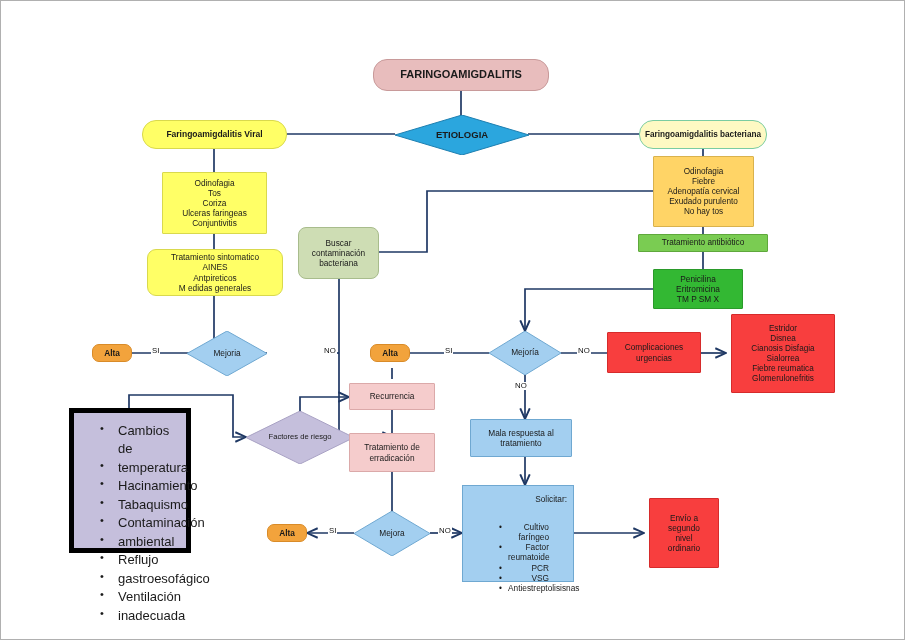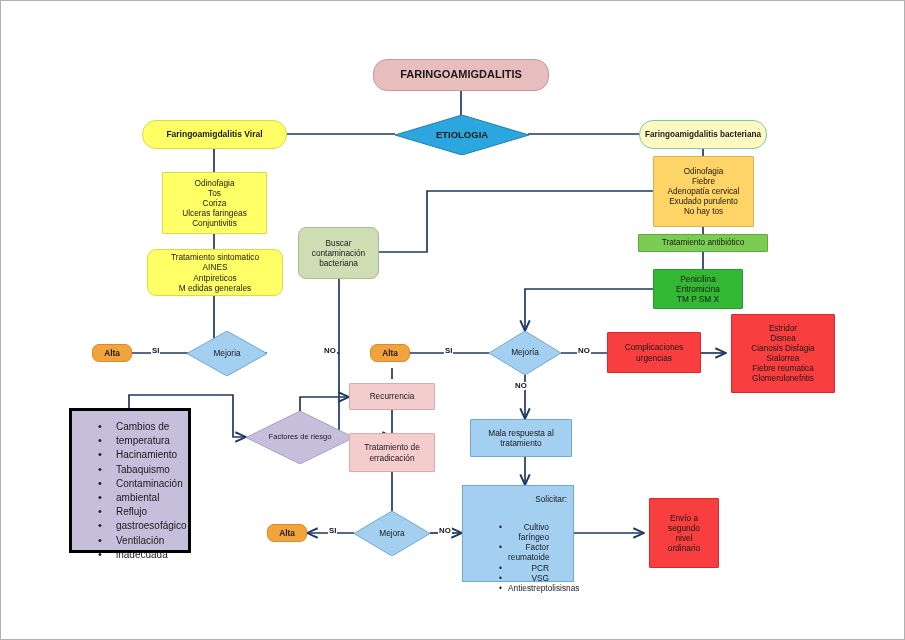--- a/index.html
+++ b/index.html
@@ -103,21 +103,20 @@
     left: 0; top: -1px;
     font-size: 11px;
   }
   .edge-label {
     position: absolute;
     z-index: 4;
     color: #111;
     background: #ffffff;
     padding: 0 1px;
     line-height: 1;
-    font-weight: bold;
   }
 </style>
 </head>
 <body>
 
 <div id="canvas">
 
   <svg id="wires" viewBox="0 0 905 640" xmlns="http://www.w3.org/2000/svg">
     <defs>
       <marker id="arrow" viewBox="0 0 10 10" refX="9" refY="5" markerWidth="7" markerHeight="7" orient="auto-start-reverse">
@@ -262,22 +261,22 @@
   <div class="node rect" style="left:606px; top:331px; width:94px; height:41px; font-size:8.3px;
               background:#F83E3E; border:1px solid #D62B2B;">
     <span class="inner">Complicaciones<br>urgencias</span>
   </div>
 
   <div class="node rect" style="left:730px; top:313px; width:104px; height:79px; font-size:8.2px;
               background:#F83E3E; border:1px solid #D62B2B;">
     <span class="inner">Estridor<br>Disnea<br>Cianosis Disfagia<br>Sialorrea<br>Fiebre reumatica<br>Glomerulonefritis</span>
   </div>
 
-  <div class="node bullets" style="left:68px; top:407px; width:122px; height:145px; font-size:10px;
-              background:#C5BFDC; border:3px solid #000000;">
+  <div class="node bullets" style="left:68px; top:407px; width:122px; height:145px; font-size:13px;
+              background:#C5BFDC; border:5px solid #000000;">
     <ul>
       <li>Cambios de</li>
       <li>temperatura</li>
       <li> Hacinamiento</li>
       <li> Tabaquismo</li>
       <li> Contaminación</li>
       <li>ambiental</li>
       <li>Reflujo</li>
       <li>gastroesofágico</li>
       <li>Ventilación</li>

